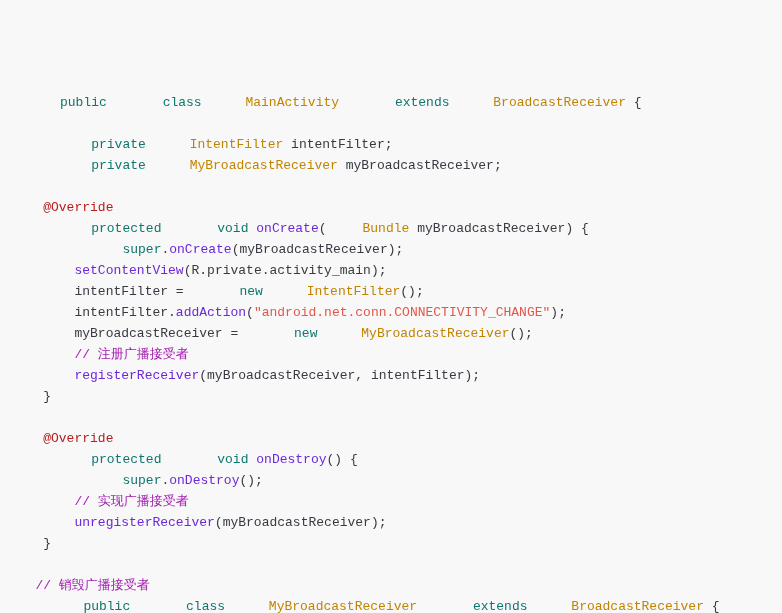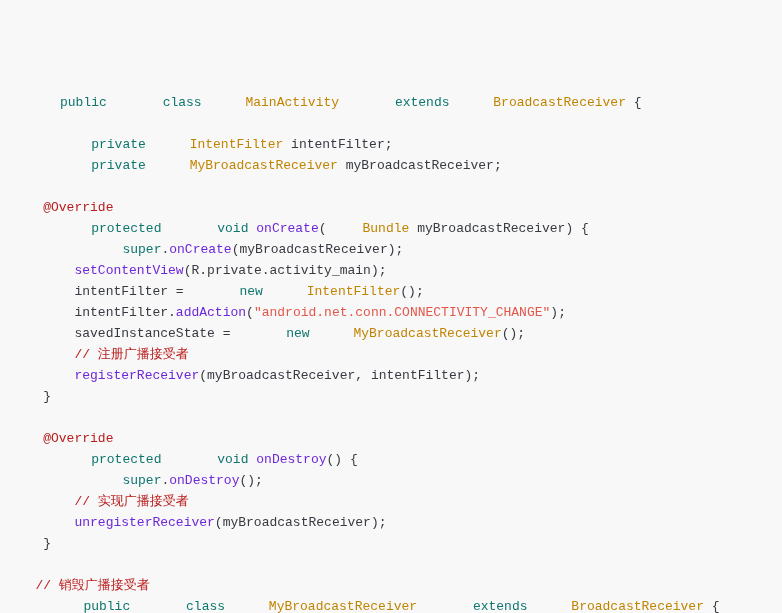--- a/index.html
+++ b/index.html
@@ -12,40 +12,40 @@
     color: #5c6370;
     width: 782px;
     white-space: pre;
   }
   .code-block { display: block; }
   .kw { color: #0f766e; margin-left: 48px; }     
   .type { color: #c18401; padding-left: 36px; }   
   .method { color: #6d28d9; } 
   .ann { color: #b91c1c; }    
   .str { color: #e45649; }    
-  .comment { color: #b91c1c; }
+  .comment { color: #a21caf; }
   .plain { color: #383a42; }
 </style>
 </head>
 <body>
 
 
 
 <div class="code-block"><span><span class="kw">public</span> <span class="kw">class</span> <span class="type">MainActivity</span> <span class="kw">extends</span> <span class="type">BroadcastReceiver</span> <span class="plain">{</span></span>
 <span></span>
 <span>    <span class="kw">private</span> <span class="type">IntentFilter</span> <span class="plain">intentFilter;</span></span>
 <span>    <span class="kw">private</span> <span class="type">MyBroadcastReceiver</span> <span class="plain">myBroadcastReceiver;</span></span>
 <span></span>
 <span>    <span class="ann">@Override</span></span>
 <span>    <span class="kw">protected</span> <span class="kw">void</span> <span class="method">onCreate</span><span class="plain">(</span><span class="type">Bundle</span> <span class="plain">myBroadcastReceiver</span><span class="plain">) {</span></span>
 <span>        <span class="kw">super</span><span class="plain">.</span><span class="method">onCreate</span><span class="plain">(myBroadcastReceiver);</span></span>
 <span>        <span class="method">setContentView</span><span class="plain">(</span><span class="plain">R</span><span class="plain">.</span><span class="plain">private</span><span class="plain">.</span><span class="plain">activity_main</span><span class="plain">);</span></span>
 <span>        <span class="plain">intentFilter = </span><span class="kw">new</span> <span class="type">IntentFilter</span><span class="plain">();</span></span>
 <span>        <span class="plain">intentFilter.</span><span class="method">addAction</span><span class="plain">(</span><span class="str">"android.net.conn.CONNECTIVITY_CHANGE"</span><span class="plain">);</span></span>
-<span>        <span class="plain">savedInstanceState = </span><span class="kw">new</span> <span class="type">MyBroadcastReceiver</span><span class="plain">();</span></span>
+<span>        <span class="plain">myBroadcastReceiver = </span><span class="kw">new</span> <span class="type">MyBroadcastReceiver</span><span class="plain">();</span></span>
 <span>        <span class="comment">// 注册广播接受者</span></span>
 <span>        <span class="method">registerReceiver</span><span class="plain">(myBroadcastReceiver, intentFilter);</span></span>
 <span>    <span class="plain">}</span></span>
 <span></span>
 <span>    <span class="ann">@Override</span></span>
 <span>    <span class="kw">protected</span> <span class="kw">void</span> <span class="method">onDestroy</span><span class="plain">() {</span></span>
 <span>        <span class="kw">super</span><span class="plain">.</span><span class="method">onDestroy</span><span class="plain">();</span></span>
 <span>        <span class="comment">// 实现广播接受者</span></span>
 <span>        <span class="method">unregisterReceiver</span><span class="plain">(myBroadcastReceiver);</span></span>
 <span>    <span class="plain">}</span></span>

